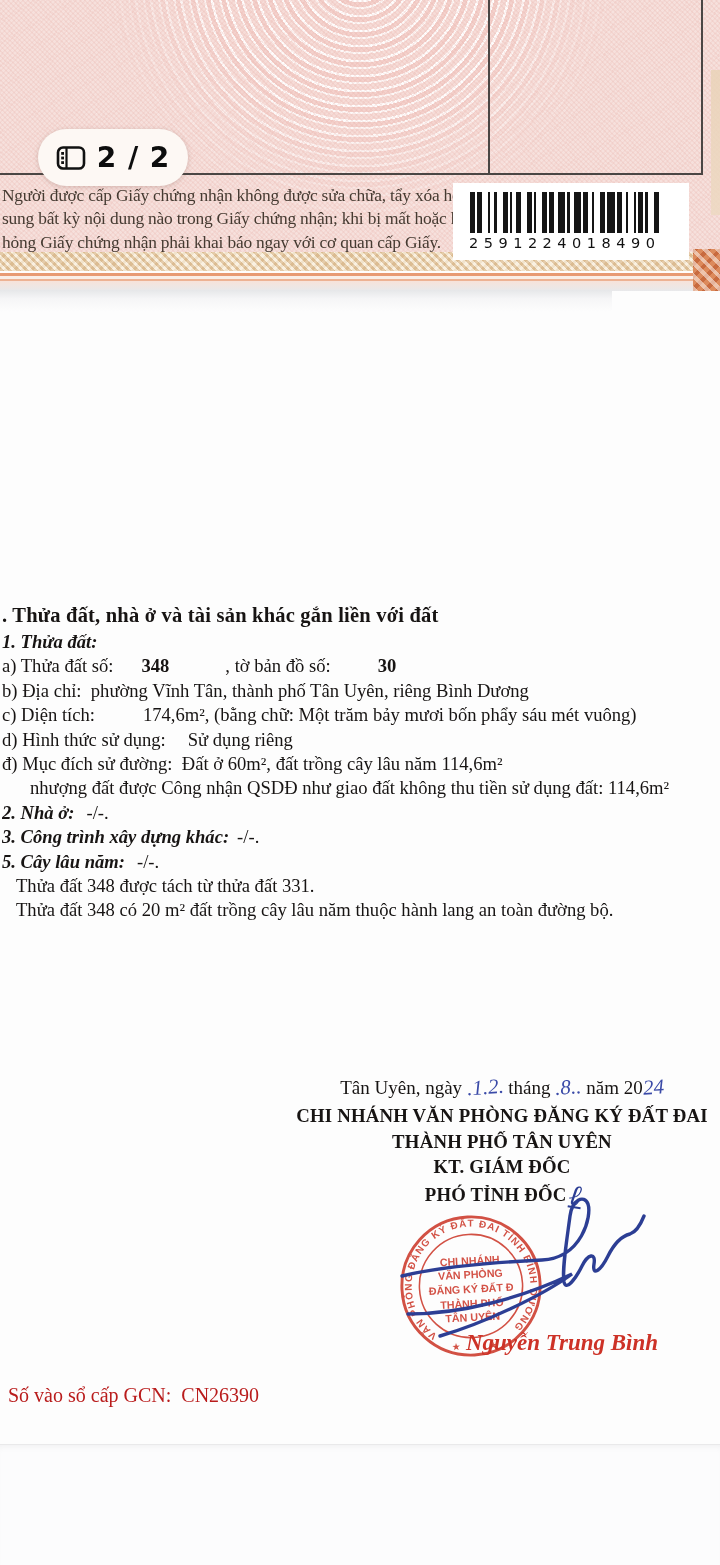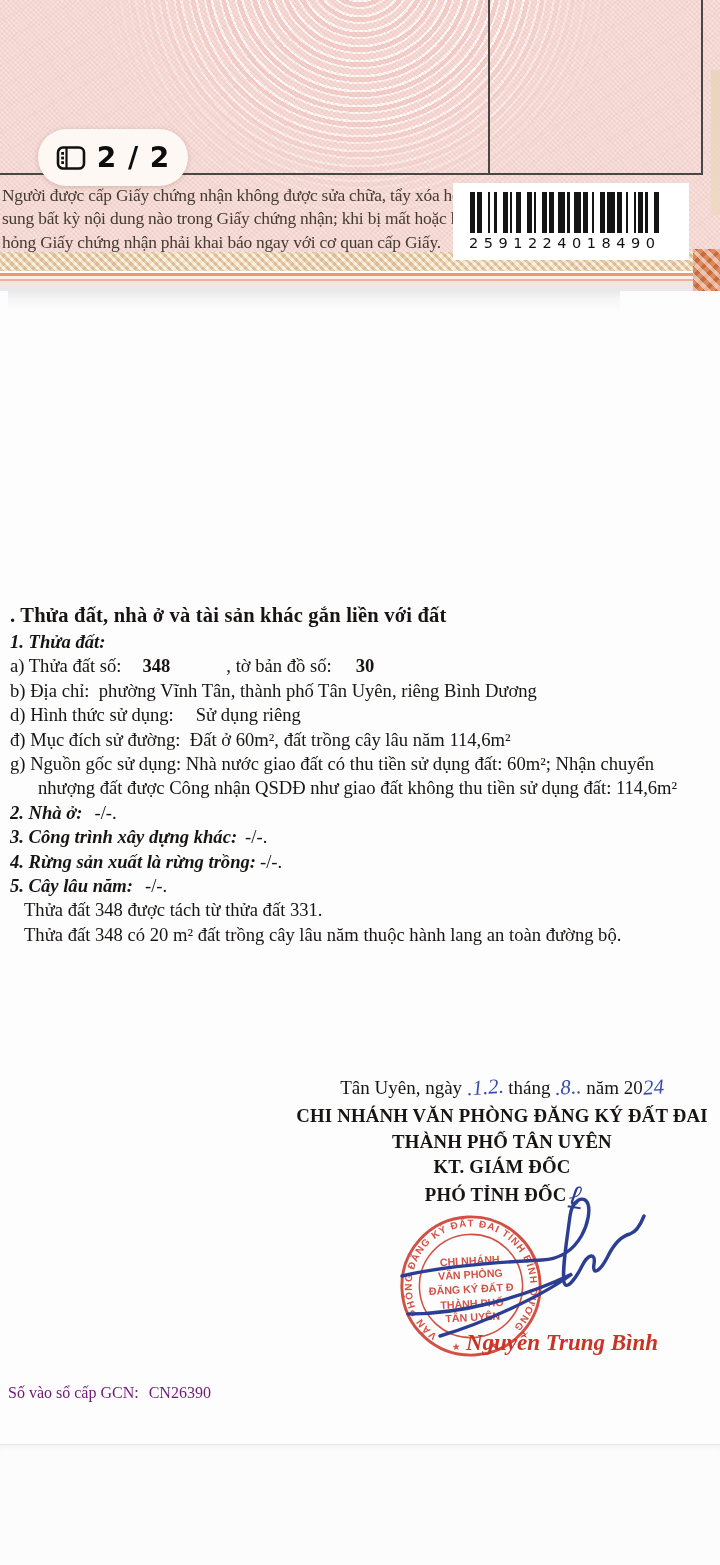--- a/index.html
+++ b/index.html
@@ -48,21 +48,21 @@
     color:#453a31;text-align:justify;letter-spacing:-.2px;z-index:3;}
   .warning div{white-space:nowrap;}
   .barcode-box{position:absolute;left:453px;top:183px;width:236px;height:77px;background:#fff;z-index:3;}
   .bars{margin:9px 18px 0 17px;height:41px;display:flex;align-items:stretch;overflow:hidden;}
   .bars .bar{background:#151515;flex:0 0 auto;}
   .bars .gap{background:transparent;flex:0 0 auto;}
   .bc-digits{margin:2px 34px 0 16px;display:flex;justify-content:space-between;
     font-family:"DejaVu Sans",sans-serif;font-size:14.5px;font-weight:500;color:#111;}
 
   
-  .doc{position:absolute;left:8px;top:290px;width:612px;height:1155px;
+  .doc{position:absolute;left:0;top:290px;width:612px;height:1155px;
     background:linear-gradient(180deg,#e6e7e9 0px,#f6f6f7 9px,#fdfdfd 22px);}
   .doc-body{position:absolute;left:2px;top:310px;width:716px;color:#171413;font-size:18.6px;}
   .dline{line-height:24.4px;white-space:pre;overflow:hidden;}
   .dline.title{font-weight:bold;font-size:20.5px;line-height:30px;letter-spacing:.2px;}
   .dline .b{font-weight:bold;}
   .dline .bi{font-weight:bold;font-style:italic;}
 
   
   .sig-block{position:absolute;left:282px;top:1072px;width:440px;text-align:center;color:#171413;}
   .date-line{font-size:19px;line-height:30px;white-space:pre;}
@@ -70,21 +70,21 @@
   .ofc{font-weight:bold;font-size:18.8px;line-height:25.5px;letter-spacing:.2px;white-space:nowrap;}
   .pen-mark{color:var(--ink-blue,#2c3e94);font-size:29px;font-style:italic;display:inline-block;
     transform:rotate(9deg) translate(3px,4px);border-bottom:2px solid var(--ink-blue,#2c3e94);line-height:22px;}
 
   .stamp{position:absolute;left:398px;top:1213px;width:146px;height:146px;transform:rotate(-3deg);opacity:.93;}
   .sig-svg{position:absolute;left:392px;top:1186px;width:300px;height:165px;}
   .signer-name{position:absolute;left:462px;top:1330px;width:200px;text-align:center;
     font-style:italic;font-weight:bold;font-size:23px;color:var(--name-red,#cd3227);white-space:nowrap;}
 
   
-  .footer{position:absolute;left:8px;top:1384px;font-size:16px;color:#701a75;}
+  .footer{position:absolute;left:8px;top:1384px;font-size:20px;color:#b91c1c;}
   .footer .val{margin-left:10px;}
   .below{position:absolute;left:0;top:1444px;width:720px;height:121px;background:#fcfcfd;
     border-top:1px solid #e9e9ea;box-shadow:inset 0 6px 8px -6px rgba(0,0,0,.07);}
 </style>
 </head>
 <body>
 
 <div id="page">
 
   <div class="cert-top">
@@ -185,29 +185,28 @@
       <rect x="5.2" y="11.6" width="2.8" height="2.8" fill="#111"></rect>
       <rect x="5.2" y="16.2" width="2.8" height="2.8" fill="#111"></rect>
     </svg>
     <span class="pill-text">2 / 2</span>
   </div>
 
   <div class="doc">
     <div class="doc-body">
         <div class="dline title"><span class="b">. Thửa đất, nhà ở và tài sản khác gắn liền với đất</span></div>
         <div class="dline"><span class="bi">1. Thửa đất:</span></div>
-        <div class="dline"><span>a) Thửa đất số:</span><span class="b" style="margin-left: 21px;">348</span><span style="margin-left: 56px;">, tờ bản đồ số:</span><span class="b" style="margin-left: 24px;">30</span></div>
+        <div class="dline"><span>a) Thửa đất số:</span><span class="b" style="margin-left: 28px;">348</span><span style="margin-left: 56px;">, tờ bản đồ số:</span><span class="b" style="margin-left: 47px;">30</span></div>
         <div class="dline"><span>b) Địa chỉ:  phường Vĩnh Tân, thành phố Tân Uyên, riêng Bình Dương</span></div>
+        <div class="dline"><span>c) Diện tích:</span><span style="margin-left: 48px;">174,6m², (bằng chữ: Một trăm bảy mươi bốn phẩy sáu mét vuông)</span></div>
         <div class="dline"><span>d) Hình thức sử dụng:</span><span style="margin-left: 22px;">Sử dụng riêng</span></div>
         <div class="dline"><span>đ) Mục đích sử đường:  Đất ở 60m², đất trồng cây lâu năm 114,6m²</span></div>
-        <div class="dline"><span>g) Nguồn gốc sử dụng: Nhà nước giao đất có thu tiền sử dụng đất: 60m²; Nhận chuyển</span></div>
         <div class="dline" style="padding-left: 28px;"><span>nhượng đất được Công nhận QSDĐ như giao đất không thu tiền sử dụng đất: 114,6m²</span></div>
         <div class="dline"><span class="bi">2. Nhà ở:</span><span style="margin-left: 12px;">-/-.</span></div>
         <div class="dline"><span class="bi">3. Công trình xây dựng khác:</span><span style="margin-left: 8px;">-/-.</span></div>
-        <div class="dline"><span class="bi">4. Rừng sản xuất là rừng trồng:</span><span style="margin-left: 4px;">-/-.</span></div>
         <div class="dline"><span class="bi">5. Cây lâu năm:</span><span style="margin-left: 12px;">-/-.</span></div>
         <div class="dline" style="padding-left: 14px;"><span>Thửa đất 348 được tách từ thửa đất 331.</span></div>
         <div class="dline" style="padding-left: 14px;"><span>Thửa đất 348 có 20 m² đất trồng cây lâu năm thuộc hành lang an toàn đường bộ.</span></div>
       </div>
   </div>
 
   <div class="sig-block">
     <div class="date-line"><span>Tân Uyên, ngày </span><span class="hand">.1.2.</span><span> tháng </span><span class="hand">.8..</span><span> năm 20</span><span class="hand">24</span></div>
     <div class="ofc">CHI NHÁNH VĂN PHÒNG ĐĂNG KÝ ĐẤT ĐAI</div>
     <div class="ofc">THÀNH PHỐ TÂN UYÊN</div>

